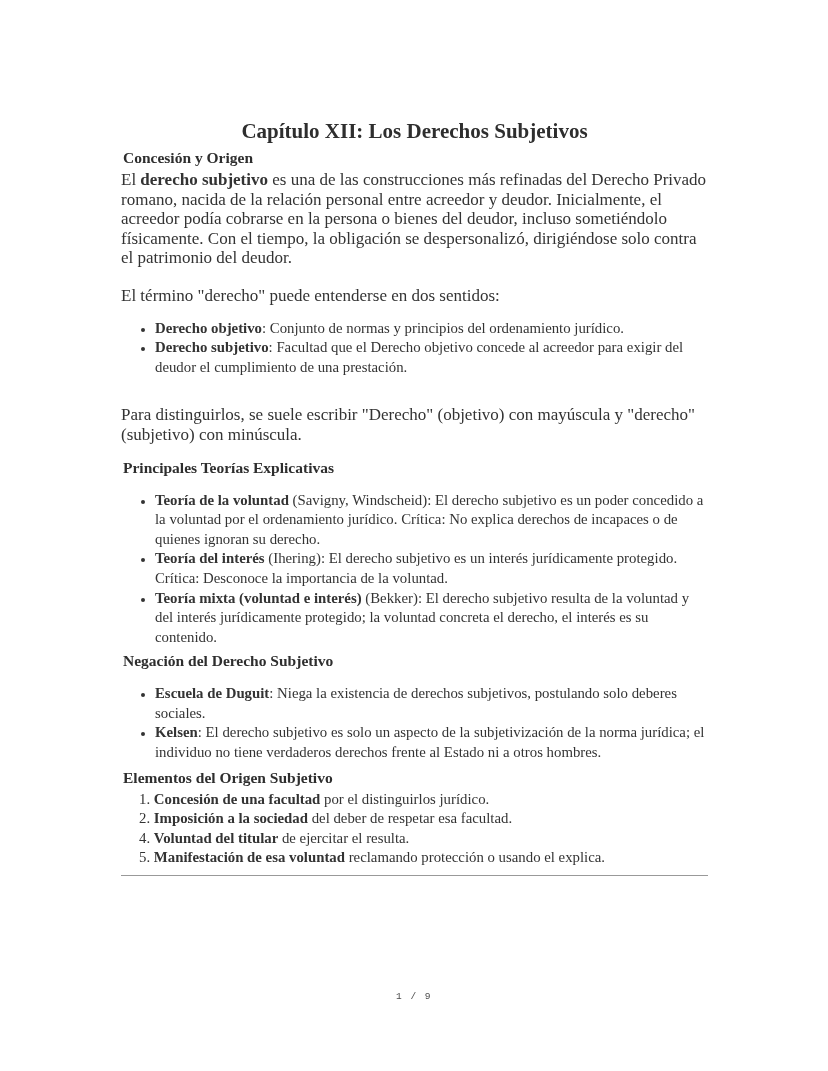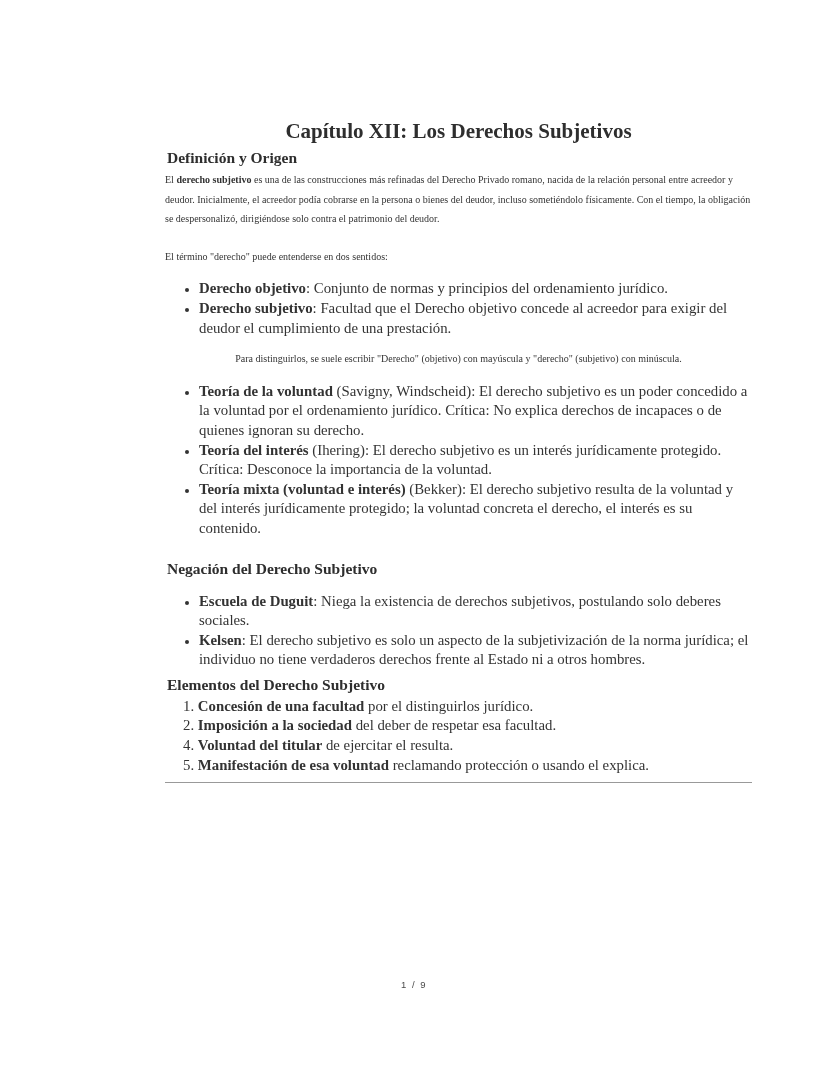--- a/index.html
+++ b/index.html
@@ -5,21 +5,20 @@
   * { margin: 0; padding: 0; box-sizing: border-box; }
   html, body { background: #ffffff; }
   .page {
     position: relative;
     width: 828px;
     height: 1010px;
     background: var(--background, #ffffff);
     font-family: "Liberation Serif", "DejaVu Serif", serif;
     color: var(--text-color, #333333);
     overflow: hidden;
-    padding-left: 44px;
   }
   .content {
     width: 587px;
     margin-left: 121px;
     padding-top: 118px;
   }
   h1.doc-title {
     font-size: 21px;
     line-height: 27px;
     font-weight: bold;
@@ -35,29 +34,29 @@
   }
   h3.sub-heading {
     font-size: 15.5px;
     line-height: 20px;
     font-weight: bold;
     margin-left: 2px;
     color: var(--heading-color, #2e2e2e);
   }
   .mt-def   { margin-top: 3px; }
   .mt-teo   { margin-top: 13px; }
-  .mt-neg   { margin-top: 20px; }
+  .mt-neg   { margin-top: 4px; }
   .mt-ele   { margin-top: 5px; }
   p.body-text {
-    font-size: 10px;
+    font-size: 17px;
     line-height: 19.6px;
   }
   .p-origen     { margin-top: 2px; }
   .p-termino    { margin-top: 18px; }
-  .p-distincion { margin-top: 11px; text-align: center; }
+  .p-distincion { margin-top: 28px; }
   ul.bullet-list {
     margin-top: 13px;
     padding-left: 34px;
     font-size: 14.8px;
     line-height: 19.6px;
     list-style: disc outside;
   }
   ul.bullet-list li::marker { font-size: 12px; }
   ol.numbered-list {
     margin-top: 2px;
@@ -68,67 +67,68 @@
   }
   hr.divider {
     border: none;
     border-top: 1px solid var(--divider-color, #999999);
     margin-top: 7px;
     width: 587px;
   }
   .page-footer {
     position: absolute;
     left: 0;
-    bottom: 20px;
+    bottom: 8px;
     width: 100%;
     text-align: center;
-    font-family: Liberation Sans, sans-serif;
+    font-family: Liberation Mono, monospace;
     font-size: 9.5px;
     letter-spacing: 1.5px;
     color: var(--footer-color, #4a4a4a);
   }
   b { font-weight: bold; }
 </style>
 </head>
 <body>
 
 <div class="page">
   <div class="content">
 
     <h1 class="doc-title">Capítulo XII: Los Derechos Subjetivos</h1>
 
 
-    <h3 class="sub-heading mt-def">Definición y Origen</h3>
+    <h3 class="sub-heading mt-def">Concesión y Origen</h3>
 
     <p class="body-text p-origen"><span>El </span><b>derecho subjetivo</b><span> es una de las construcciones más refinadas del Derecho Privado romano, nacida de la relación personal entre acreedor y deudor. Inicialmente, el acreedor podía cobrarse en la persona o bienes del deudor, incluso sometiéndolo físicamente. Con el tiempo, la obligación se despersonalizó, dirigiéndose solo contra el patrimonio del deudor.</span></p>
 
     <p class="body-text p-termino">El término "derecho" puede entenderse en dos sentidos:</p>
 
     <ul class="bullet-list">
       <li><b>Derecho objetivo</b><span>: Conjunto de normas y principios del ordenamiento jurídico.</span></li>
       <li><b>Derecho subjetivo</b><span>: Facultad que el Derecho objetivo concede al acreedor para exigir del deudor el cumplimiento de una prestación.</span></li>
     </ul>
 
     <p class="body-text p-distincion">Para distinguirlos, se suele escribir "Derecho" (objetivo) con mayúscula y "derecho" (subjetivo) con minúscula.</p>
 
+    <h3 class="sub-heading mt-teo">Principales Teorías Explicativas</h3>
 
     <ul class="bullet-list">
       <li><b>Teoría de la voluntad</b><span> (Savigny, Windscheid): El derecho subjetivo es un poder concedido a la voluntad por el ordenamiento jurídico. Crítica: No explica derechos de incapaces o de quienes ignoran su derecho.</span></li>
       <li><b>Teoría del interés</b><span> (Ihering): El derecho subjetivo es un interés jurídicamente protegido. Crítica: Desconoce la importancia de la voluntad.</span></li>
       <li><b>Teoría mixta (voluntad e interés)</b><span> (Bekker): El derecho subjetivo resulta de la voluntad y del interés jurídicamente protegido; la voluntad concreta el derecho, el interés es su contenido.</span></li>
     </ul>
 
     <h3 class="sub-heading mt-neg">Negación del Derecho Subjetivo</h3>
 
     <ul class="bullet-list">
       <li><b>Escuela de Duguit</b><span>: Niega la existencia de derechos subjetivos, postulando solo deberes sociales.</span></li>
       <li><b>Kelsen</b><span>: El derecho subjetivo es solo un aspecto de la subjetivización de la norma jurídica; el individuo no tiene verdaderos derechos frente al Estado ni a otros hombres.</span></li>
     </ul>
 
-    <h3 class="sub-heading mt-ele">Elementos del Derecho Subjetivo</h3>
+    <h3 class="sub-heading mt-ele">Elementos del Origen Subjetivo</h3>
 
     <ol class="numbered-list">
       <li><span>1.</span> <b>Concesión de una facultad</b><span> por el distinguirlos jurídico.</span></li>
       <li><span>2.</span> <b>Imposición a la sociedad</b><span> del deber de respetar esa facultad.</span></li>
       <li><span>4.</span> <b>Voluntad del titular</b><span> de ejercitar el resulta.</span></li>
       <li><span>5.</span> <b>Manifestación de esa voluntad</b><span> reclamando protección o usando el explica.</span></li>
     </ol>
 
     <hr class="divider">
 

